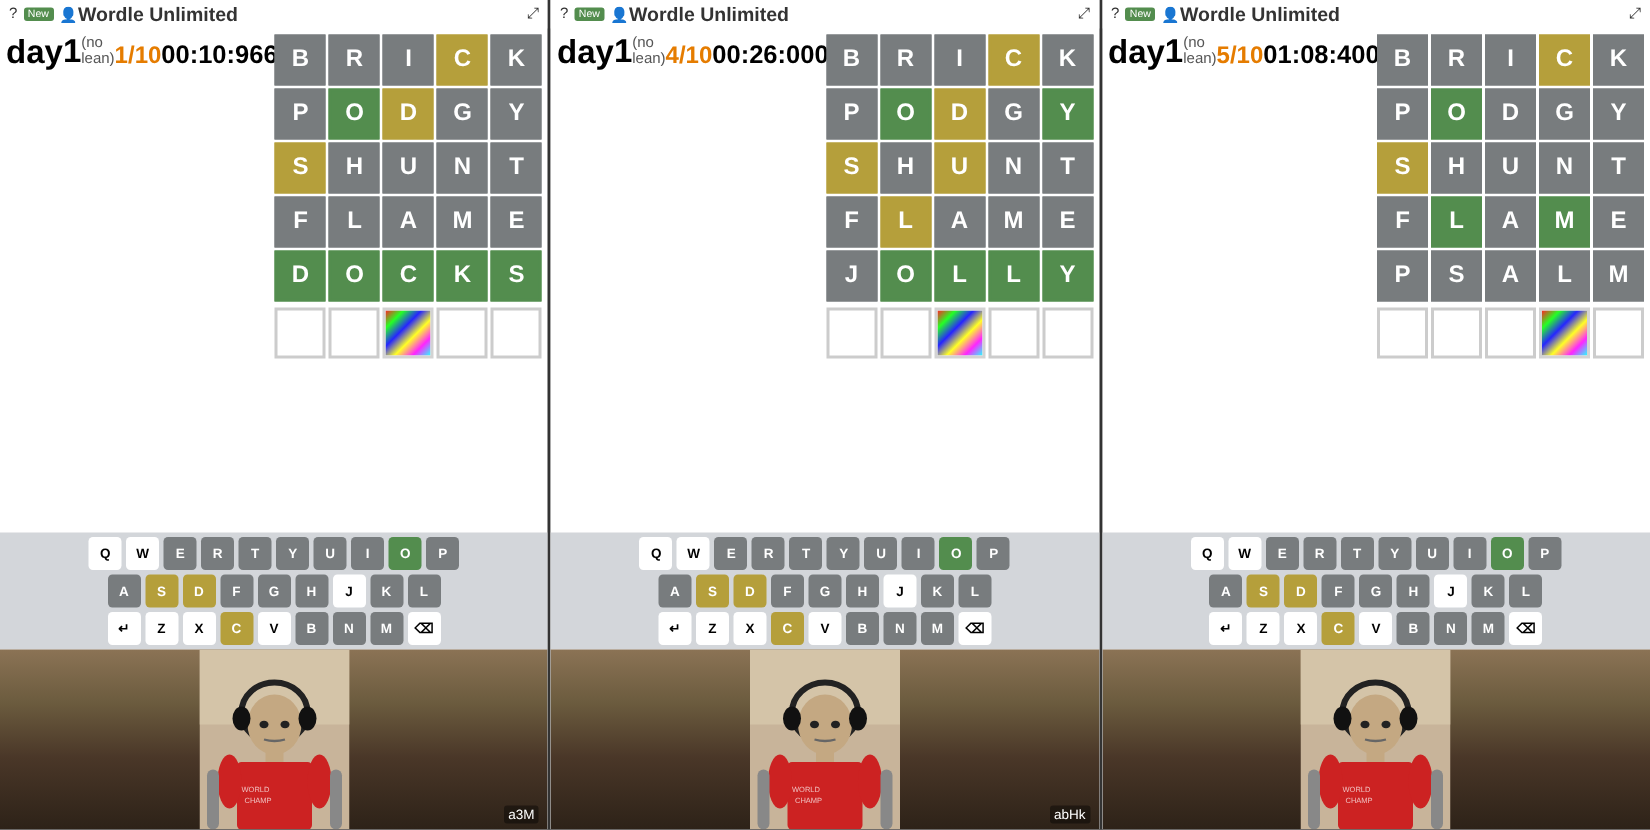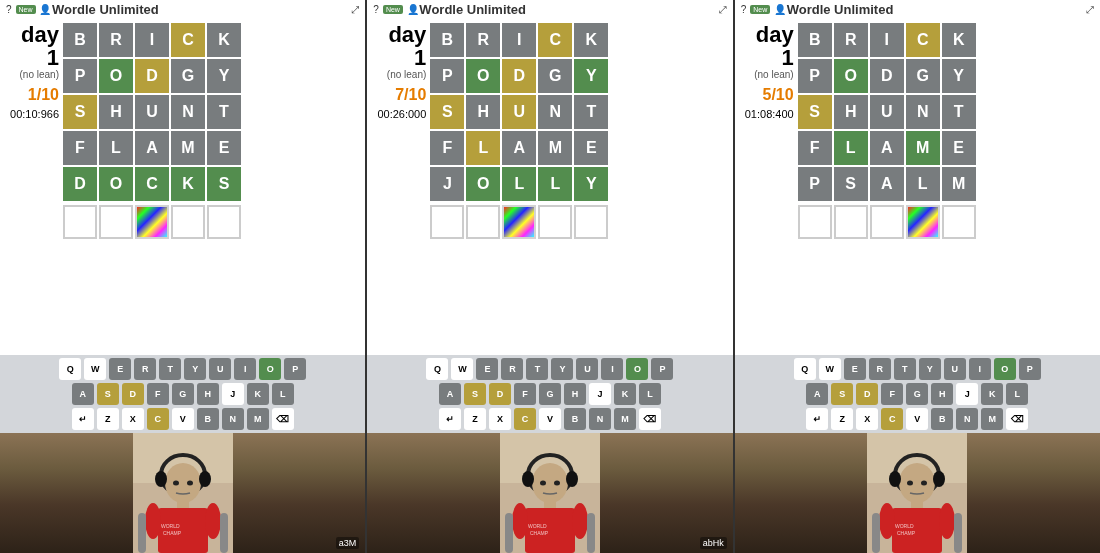--- a/index.html
+++ b/index.html
@@ -54,22 +54,21 @@
 
     .game-area {
       display: flex;
       width: 100%;
       padding: 4px 4px 0 4px;
       flex: 1;
     }
 
     .day-info {
       display: flex;
-      flex-direction: column;
-      align-items: flex-end;
+      align-items: flex-start;
       justify-content: flex-start;
       margin-right: 4px;
       min-width: 55px;
     }
     .day-label {
       font-size: 22px;
       font-weight: bold;
       color: #000;
       line-height: 1.1;
     }
@@ -83,22 +82,22 @@
       font-size: 10px;
       color: #555;
     }
     .score {
       font-size: 16px;
       font-weight: bold;
       color: #e57c00;
       margin-top: 6px;
     }
     .timer {
-      font-size: 11px;
-      font-weight: normal;
+      font-size: 17px;
+      font-weight: bold;
       color: #000;
       margin-top: 4px;
     }
 
     .grid-area {
       display: flex;
       flex-direction: column;
       gap: 2px;
       flex: 1;
     }
@@ -343,21 +342,21 @@
       <div class="title">Wordle Unlimited</div>
       <div class="top-icons">
         <span>⤢</span>
       </div>
     </div>
     <div class="game-area">
       <div class="day-info">
         <div class="day-label">day</div>
         <div class="day-number">1</div>
         <div class="no-lean">(no lean)</div>
-        <div class="score">7/10</div>
+        <div class="score">4/10</div>
         <div class="timer">00:26:000</div>
       </div>
       <div class="grid-area">
         <div class="grid-row">
           <div class="cell gray">B</div>
           <div class="cell gray">R</div>
           <div class="cell gray">I</div>
           <div class="cell yellow">C</div>
           <div class="cell gray">K</div>
         </div>

